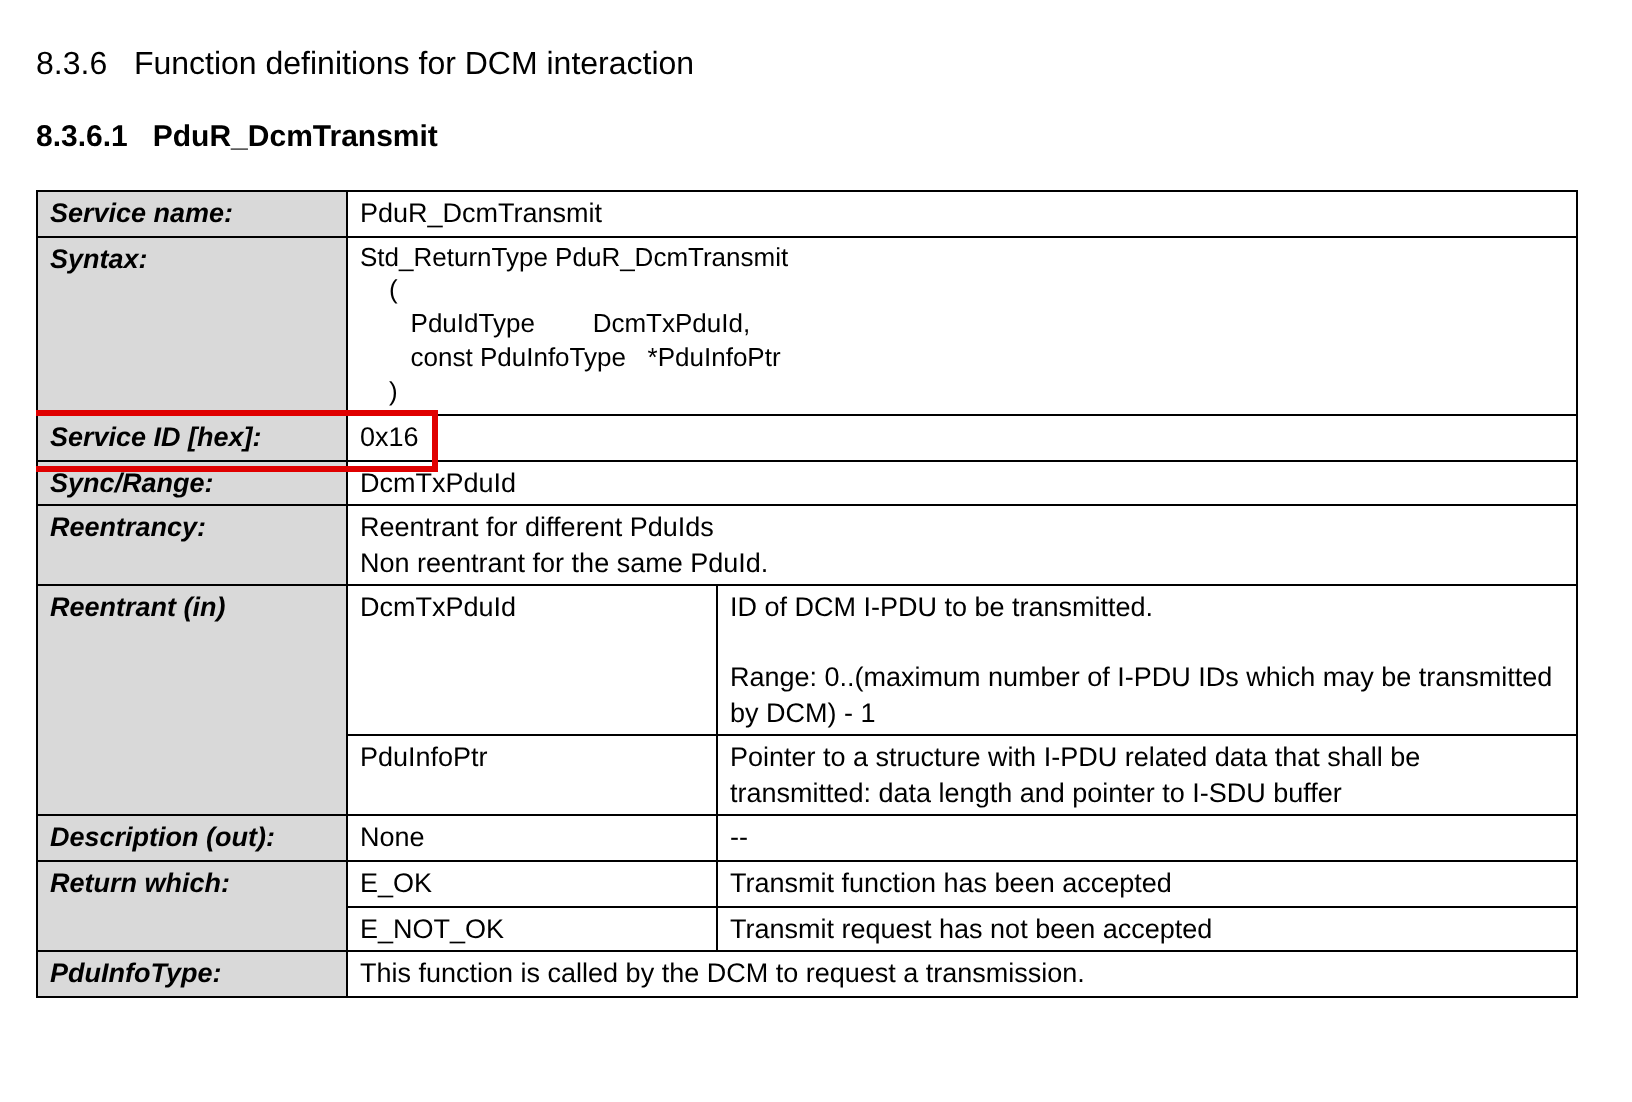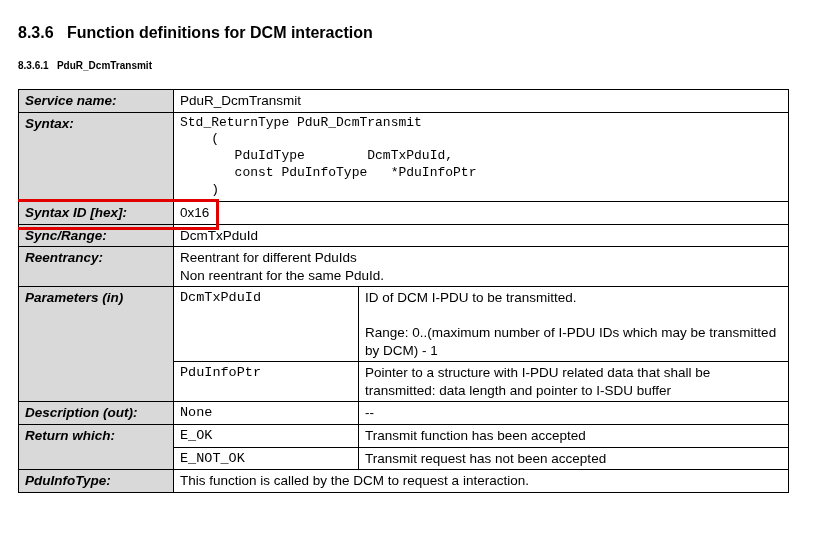--- a/index.html
+++ b/index.html
@@ -4,25 +4,25 @@
 <style>
   body {
     font-family: Arial, Helvetica, sans-serif;
     font-size: 13.5px;
     margin: 18px;
     color: #000;
     background: #fff;
   }
   h2.sec {
     font-size: 16px;
-    font-weight: bold;
+    font-weight: normal;
     margin: 6px 0 18px 0;
   }
   h3.subsec {
-    font-size: 10px;
+    font-size: 15px;
     font-weight: bold;
     margin: 18px 0 18px 0;
   }
   table.spec {
     border-collapse: collapse;
     width: 770px;
     table-layout: fixed;
   }
   table.spec td {
     border: 1px solid #000;
@@ -33,21 +33,21 @@
   }
   col.c-label { width: 155px; }
   col.c-param { width: 185px; }
   col.c-desc  { width: 430px; }
   td.label {
     background: #d9d9d9;
     font-weight: bold;
     font-style: italic;
   }
   .mono {
-    font-family: Liberation Mono, monospace;
+    font-family: Liberation Sans, sans-serif;
     font-size: 13px;
     white-space: pre;
   }
   
   .redbox-wrap { position: relative; }
   .redbox {
     position: absolute;
     border: 3px solid #e00000;
     pointer-events: none;
   }
@@ -85,37 +85,37 @@
     <td colspan="2">
       <div class="mono">Std_ReturnType PduR_DcmTransmit
     (
        PduIdType        DcmTxPduId,
        const PduInfoType   *PduInfoPtr
     )</div>
     </td>
   </tr>
 
   <tr id="row-sid">
-    <td class="label">Syntax ID [hex]:</td>
+    <td class="label">Service ID [hex]:</td>
     <td colspan="2">0x16</td>
   </tr>
 
   <tr>
     <td class="label">Sync/Range:</td>
     <td colspan="2">DcmTxPduId</td>
   </tr>
 
   <tr>
     <td class="label">Reentrancy:</td>
     <td colspan="2" style="white-space:pre-line;">Reentrant for different PduIds
 Non reentrant for the same PduId.</td>
   </tr>
 
   <tr>
-    <td class="label" rowspan="2">Parameters (in)</td>
+    <td class="label" rowspan="2">Reentrant (in)</td>
     <td class="mono">DcmTxPduId</td>
     <td style="white-space:pre-line;">ID of DCM I-PDU to be transmitted.
 
 Range: 0..(maximum number of I-PDU IDs which may be transmitted by DCM) - 1</td>
   </tr>
   <tr>
     <td class="mono">PduInfoPtr</td>
     <td>Pointer to a structure with I-PDU related data that shall be transmitted: data length and pointer to I-SDU buffer</td>
   </tr>
 
@@ -130,20 +130,20 @@
     <td class="mono">E_OK</td>
     <td>Transmit function has been accepted</td>
   </tr>
   <tr>
     <td class="mono">E_NOT_OK</td>
     <td>Transmit request has not been accepted</td>
   </tr>
 
   <tr>
     <td class="label">PduInfoType:</td>
-    <td colspan="2">This function is called by the DCM to request a interaction.</td>
+    <td colspan="2">This function is called by the DCM to request a transmission.</td>
   </tr>
 
 </tbody>
     </table>
 
 <div id="redbox" class="redbox" style="left: -5.5px; top: 109.5px; width: 200px; height: 25.5469px;"></div>
 </div>
 
 </body></html>

